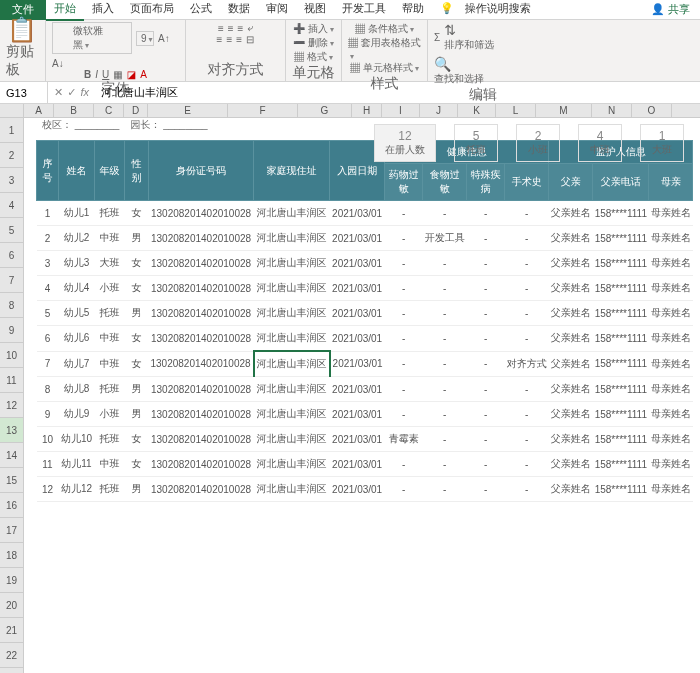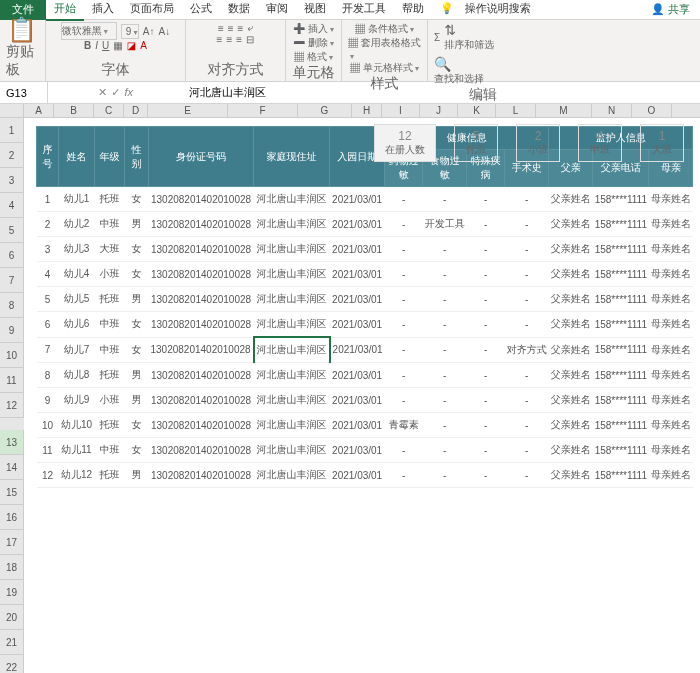--- a/index.html
+++ b/index.html
@@ -9,31 +9,31 @@
 .tabs { display: flex; }
 .tabs span { padding: 3px 8px; font-size: 11px; color: #333; cursor: pointer; }
 .tabs span.active { color: #217346; border-bottom: 2px solid #217346; }
 .share { margin-left: auto; padding: 3px 10px; color: #217346; font-size: 11px; }
 .ribbon { height: 62px; background: #f3f2f1; border-bottom: 1px solid #d4d4d4; display: flex; font-size: 10px; color: #666; }
 .rgroup { border-right: 1px solid #d4d4d4; padding: 2px 6px; display: flex; flex-direction: column; justify-content: space-between; align-items: center; }
 .rgroup .top { display: flex; gap: 4px; align-items: center; flex-wrap: wrap; }
 .rgroup .lbl { font-size: 14px; color: #666; margin-top: auto; }
 .ico { width: 16px; height: 16px; display: inline-flex; align-items: center; justify-content: center; color: #555; }
 .paste { font-size: 24px; color: #217346; }
-.formulabar { height: 22px; border-bottom: 1px solid #d4d4d4; display: flex; align-items: center; font-size: 11px; gap: 44px; }
+.formulabar { height: 22px; border-bottom: 1px solid #d4d4d4; display: flex; align-items: center; font-size: 11px; }
 .namebox { width: 48px; padding: 0 6px; border-right: 1px solid #d4d4d4; height: 100%; display: flex; align-items: center; }
 .fxbtns { display: flex; gap: 4px; padding: 0 6px; color: #888; }
 .fxval { padding: 0 6px; }
 .sheet { position: relative; height: 569px; overflow: auto; }
 .colhdr { display: flex; background: #e6e6e6; border-bottom: 1px solid #ccc; position: sticky; top: 0; }
 .colhdr div { border-right: 1px solid #ccc; text-align: center; font-size: 10px; color: #555; padding: 1px 0; }
 .rowbody { display: flex; }
 .rownums { display: flex; flex-direction: column; background: #e6e6e6; }
 .rownums div { width: 24px; height: 25px; border-bottom: 1px solid #ccc; border-right: 1px solid #ccc; font-size: 10px; color: #555; text-align: center; line-height: 25px; }
-.rownums div.hilite { background: #d2e8d2; margin-top: 12px; }
+.rownums div.hilite { background: #d2e8d2; }
 .content { flex: 1; position: relative; }
 .title { color: #3b8686; font-size: 18px; font-weight: bold; padding: 8px 0 8px 18px; border-left: 6px solid #3b8686; margin: 6px 0 2px 12px; }
 .subinfo { font-size: 10px; color: #666; margin-left: 18px; }
 .cards { position: absolute; top: 6px; left: 350px; display: flex; gap: 18px; font-size: 10px; color: #666; }
 .card { border: 1px solid #ddd; padding: 4px 10px; text-align: center; min-width: 44px; }
 .card .num { color: #888; font-size: 12px; }
 .card.gray { background: #f2f2f2; }
 table.data { border-collapse: collapse; margin-top: 8px; margin-left: 12px; font-size: 10px; }
 table.data th { background: #3f7d8c; color: #fff; border: 1px solid #5a929f; padding: 4px 2px; font-weight: normal; }
 table.data th.sub { background: #4d8896; }
@@ -61,21 +61,21 @@
   <div class="share">👤 <span>共享</span></div>
 </div>
 
 <div class="ribbon">
   <div class="rgroup" style="width:46px">
     <div class="paste ico">📋</div>
     <div class="lbl">剪贴板</div>
   </div>
   <div class="rgroup" style="width:140px">
     <div class="top">
-      <span class="drop" style="border:1px solid #ccc;padding:1px 0;width:56px">微软雅黑</span>
+      <span class="drop" style="border:1px solid #ccc;padding:1px 20px;width:80px">微软雅黑</span>
       <span class="drop" style="border:1px solid #ccc;padding:1px 4px;width:18px">9</span>
       <span>A↑</span>
       <span>A↓</span>
     </div>
     <div class="top">
       <b>B</b>
       <i>I</i>
       <u>U</u>
       <span>▦</span>
       <span style="color:#c00">◪</span>
@@ -169,20 +169,23 @@
         <div>16</div>
         <div>17</div>
         <div>18</div>
         <div>19</div>
         <div>20</div>
         <div>21</div>
         <div>22</div>
         <div>23</div>
       </div>
     <div class="content">
+      <div class="subinfo">
+        <span>校区：</span> ________ &nbsp;&nbsp; <span>园长：</span> ________
+      </div>
       <div class="cards" id="cards">
           <div class="card gray">
             <div class="num">12</div>
             <div>在册人数</div>
           </div>
           <div class="card">
             <div class="num">5</div>
             <div>托班</div>
           </div>
           <div class="card">

